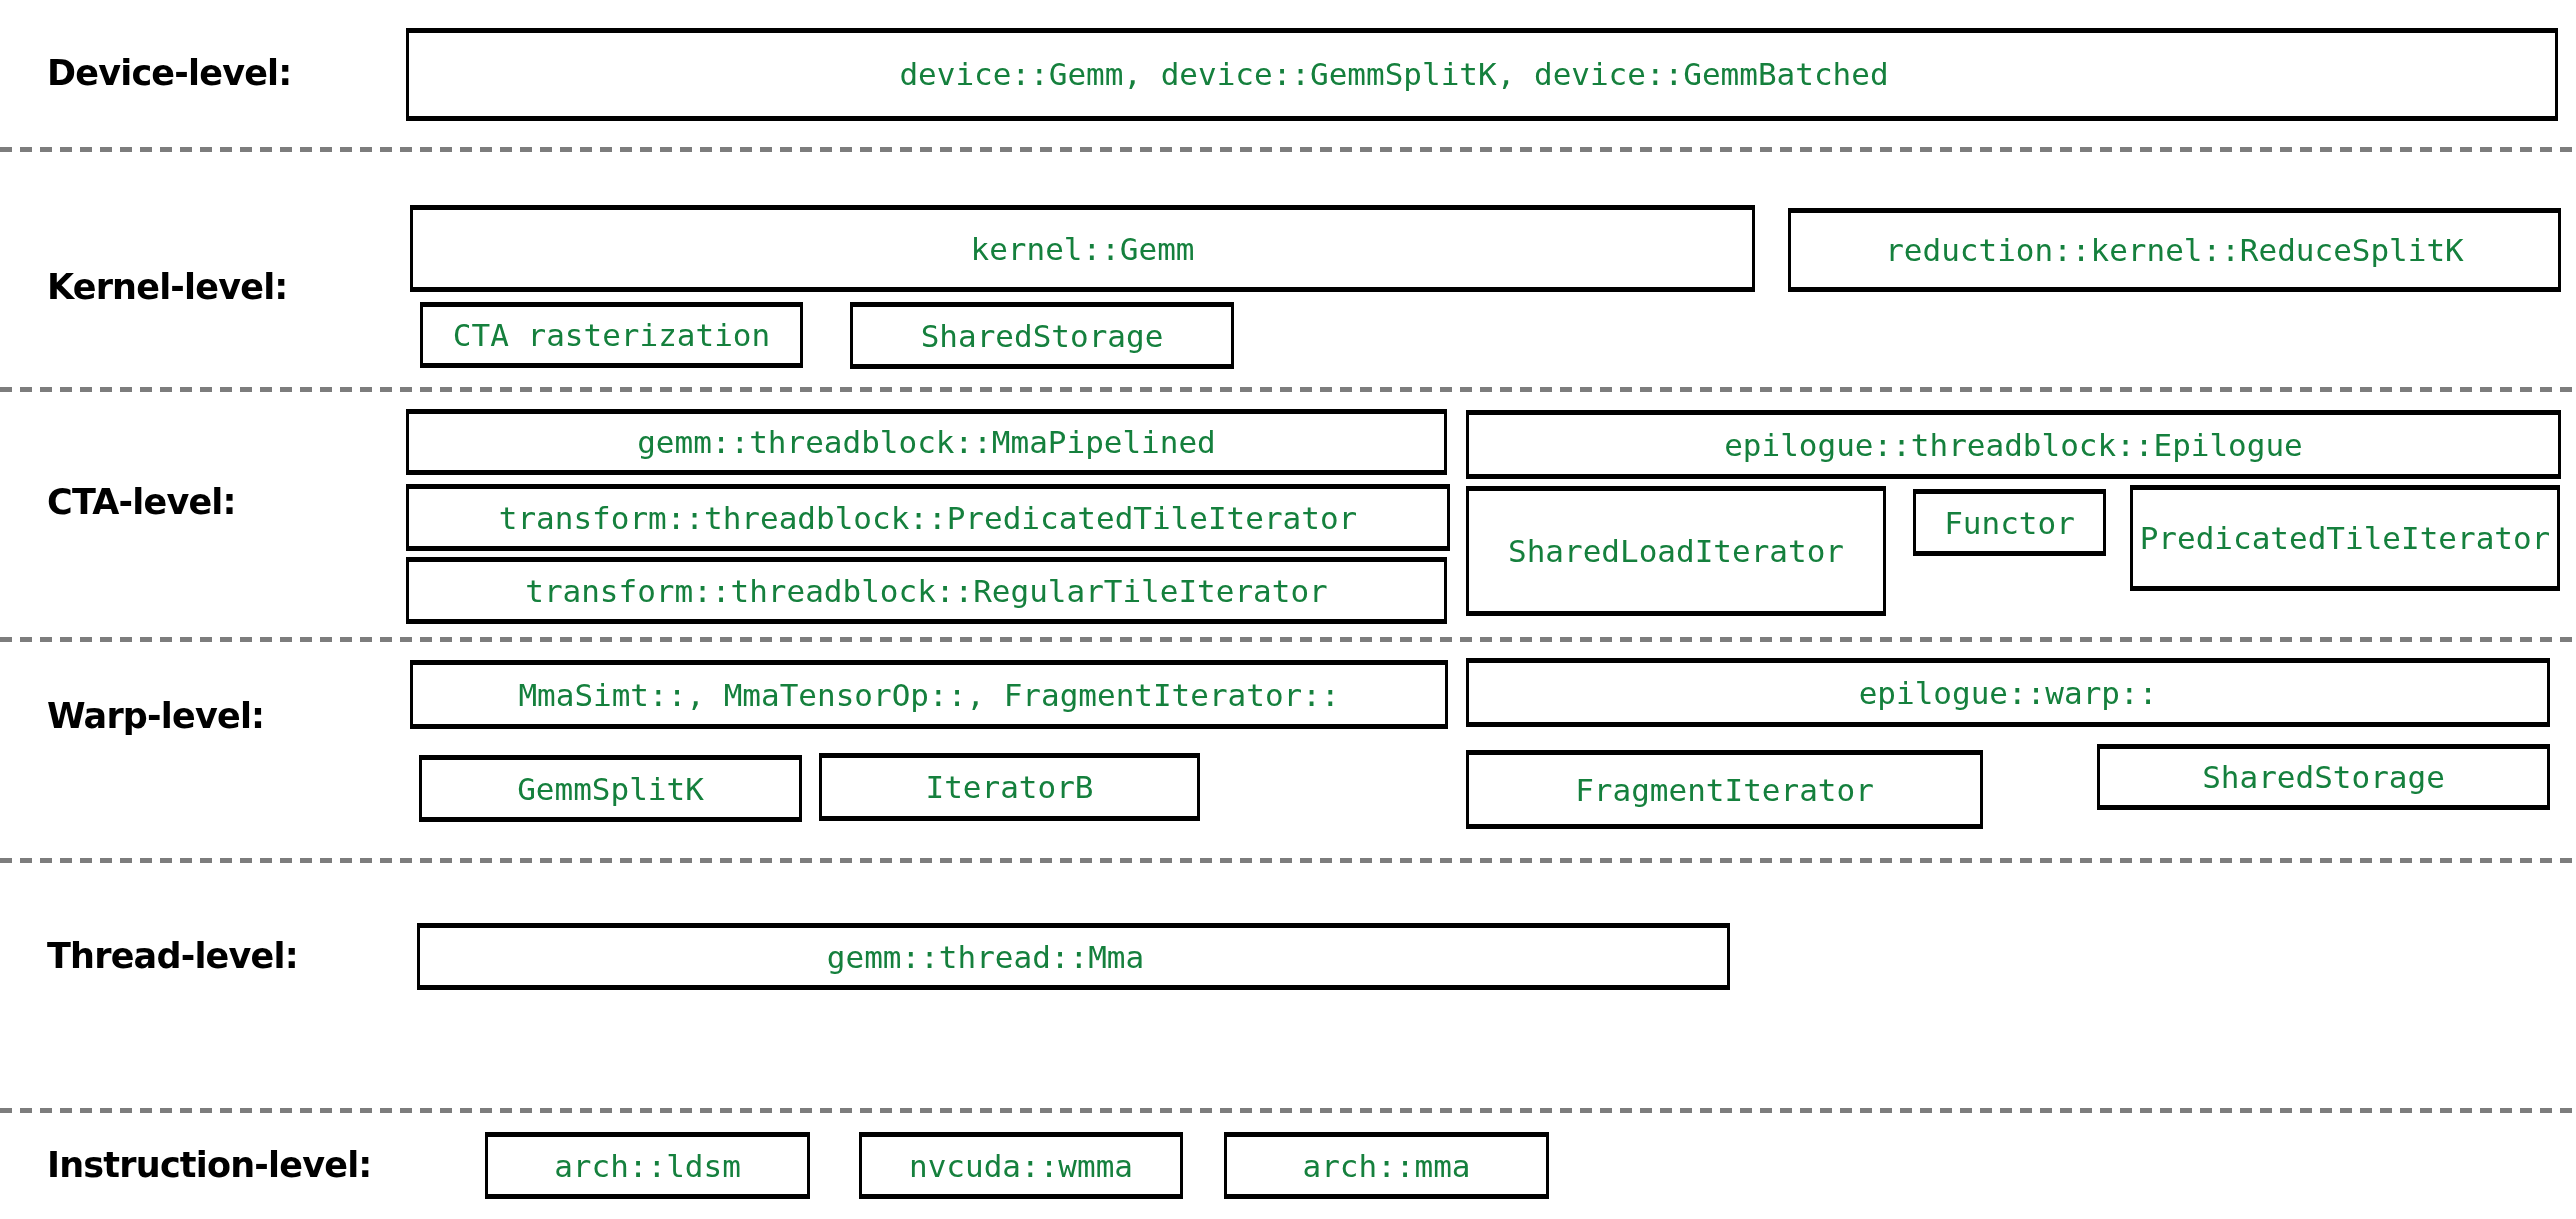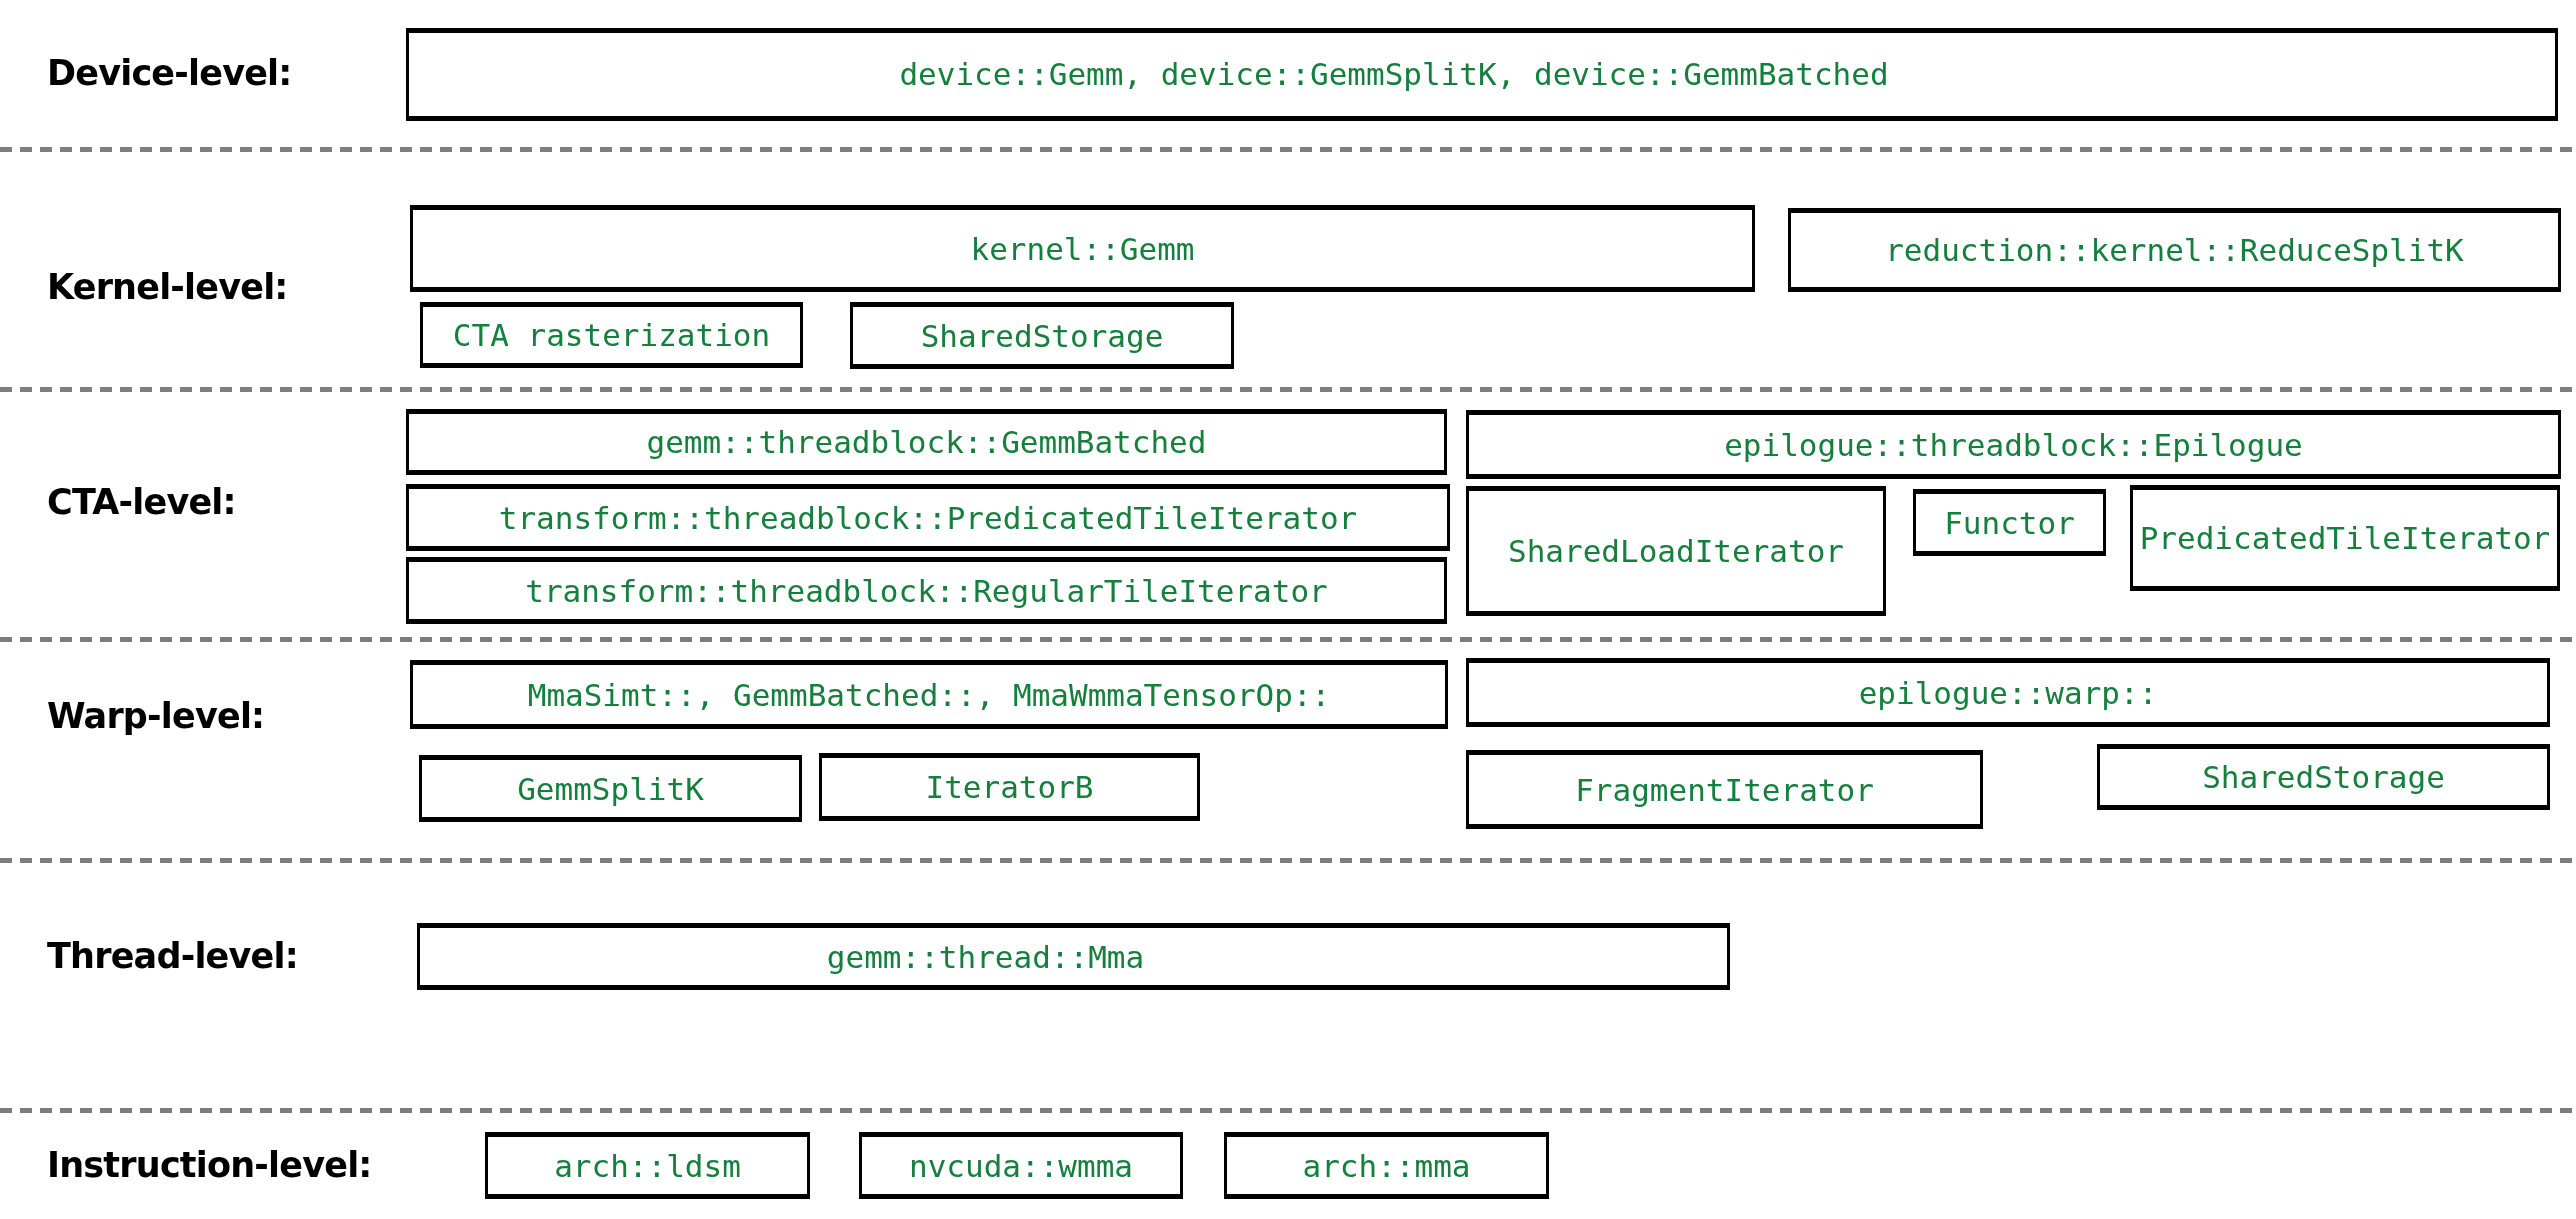--- a/index.html
+++ b/index.html
@@ -67,32 +67,32 @@
 
   <div class="lvl-label" style="top:287px;">Kernel-level:</div>
   <div class="box" style="left:410px; top:205px; width:1345px; height:87px;">kernel::Gemm</div>
   <div class="box" style="left:1788px; top:208px; width:773px; height:84px;">reduction::kernel::ReduceSplitK</div>
   <div class="box" style="left:420px; top:302px; width:383px; height:66px;">CTA rasterization</div>
   <div class="box" style="left:850px; top:302px; width:384px; height:67px;">SharedStorage</div>
 
   <div class="sep" style="top:387px;"></div>
 
   <div class="lvl-label" style="top:502px;">CTA-level:</div>
-  <div class="box" style="left:406px; top:409px; width:1041px; height:66px;">gemm::threadblock::GemmBatched</div>
+  <div class="box" style="left:406px; top:409px; width:1041px; height:66px;">gemm::threadblock::MmaPipelined</div>
   <div class="box" style="left:406px; top:484px; width:1044px; height:67px;">transform::threadblock::PredicatedTileIterator</div>
   <div class="box" style="left:406px; top:557px; width:1041px; height:67px;">transform::threadblock::RegularTileIterator</div>
   <div class="box" style="left:1466px; top:410px; width:1095px; height:69px;">epilogue::threadblock::Epilogue</div>
   <div class="box" style="left:1466px; top:486px; width:420px; height:130px;">SharedLoadIterator</div>
   <div class="box" style="left:1913px; top:489px; width:193px; height:67px;">Functor</div>
   <div class="box" style="left:2130px; top:485px; width:430px; height:106px;">PredicatedTileIterator</div>
 
   <div class="sep" style="top:637px;"></div>
 
   <div class="lvl-label" style="top:716px;">Warp-level:</div>
-  <div class="box" style="left:410px; top:660px; width:1038px; height:69px;">MmaSimt::, GemmBatched::, MmaWmmaTensorOp::</div>
+  <div class="box" style="left:410px; top:660px; width:1038px; height:69px;">MmaSimt::, MmaTensorOp::, FragmentIterator::</div>
   <div class="box" style="left:419px; top:755px; width:383px; height:67px;">GemmSplitK</div>
   <div class="box" style="left:819px; top:753px; width:381px; height:68px;">IteratorB</div>
   <div class="box" style="left:1466px; top:658px; width:1084px; height:69px;">epilogue::warp::</div>
   <div class="box" style="left:1466px; top:750px; width:517px; height:79px;">FragmentIterator</div>
   <div class="box" style="left:2097px; top:744px; width:453px; height:66px;">SharedStorage</div>
 
   <div class="sep" style="top:858px;"></div>
 
   <div class="lvl-label" style="top:956px;">Thread-level:</div>
   <div class="box bias-left" style="left:417px; top:923px; width:1313px; height:67px;">gemm::thread::Mma</div>

